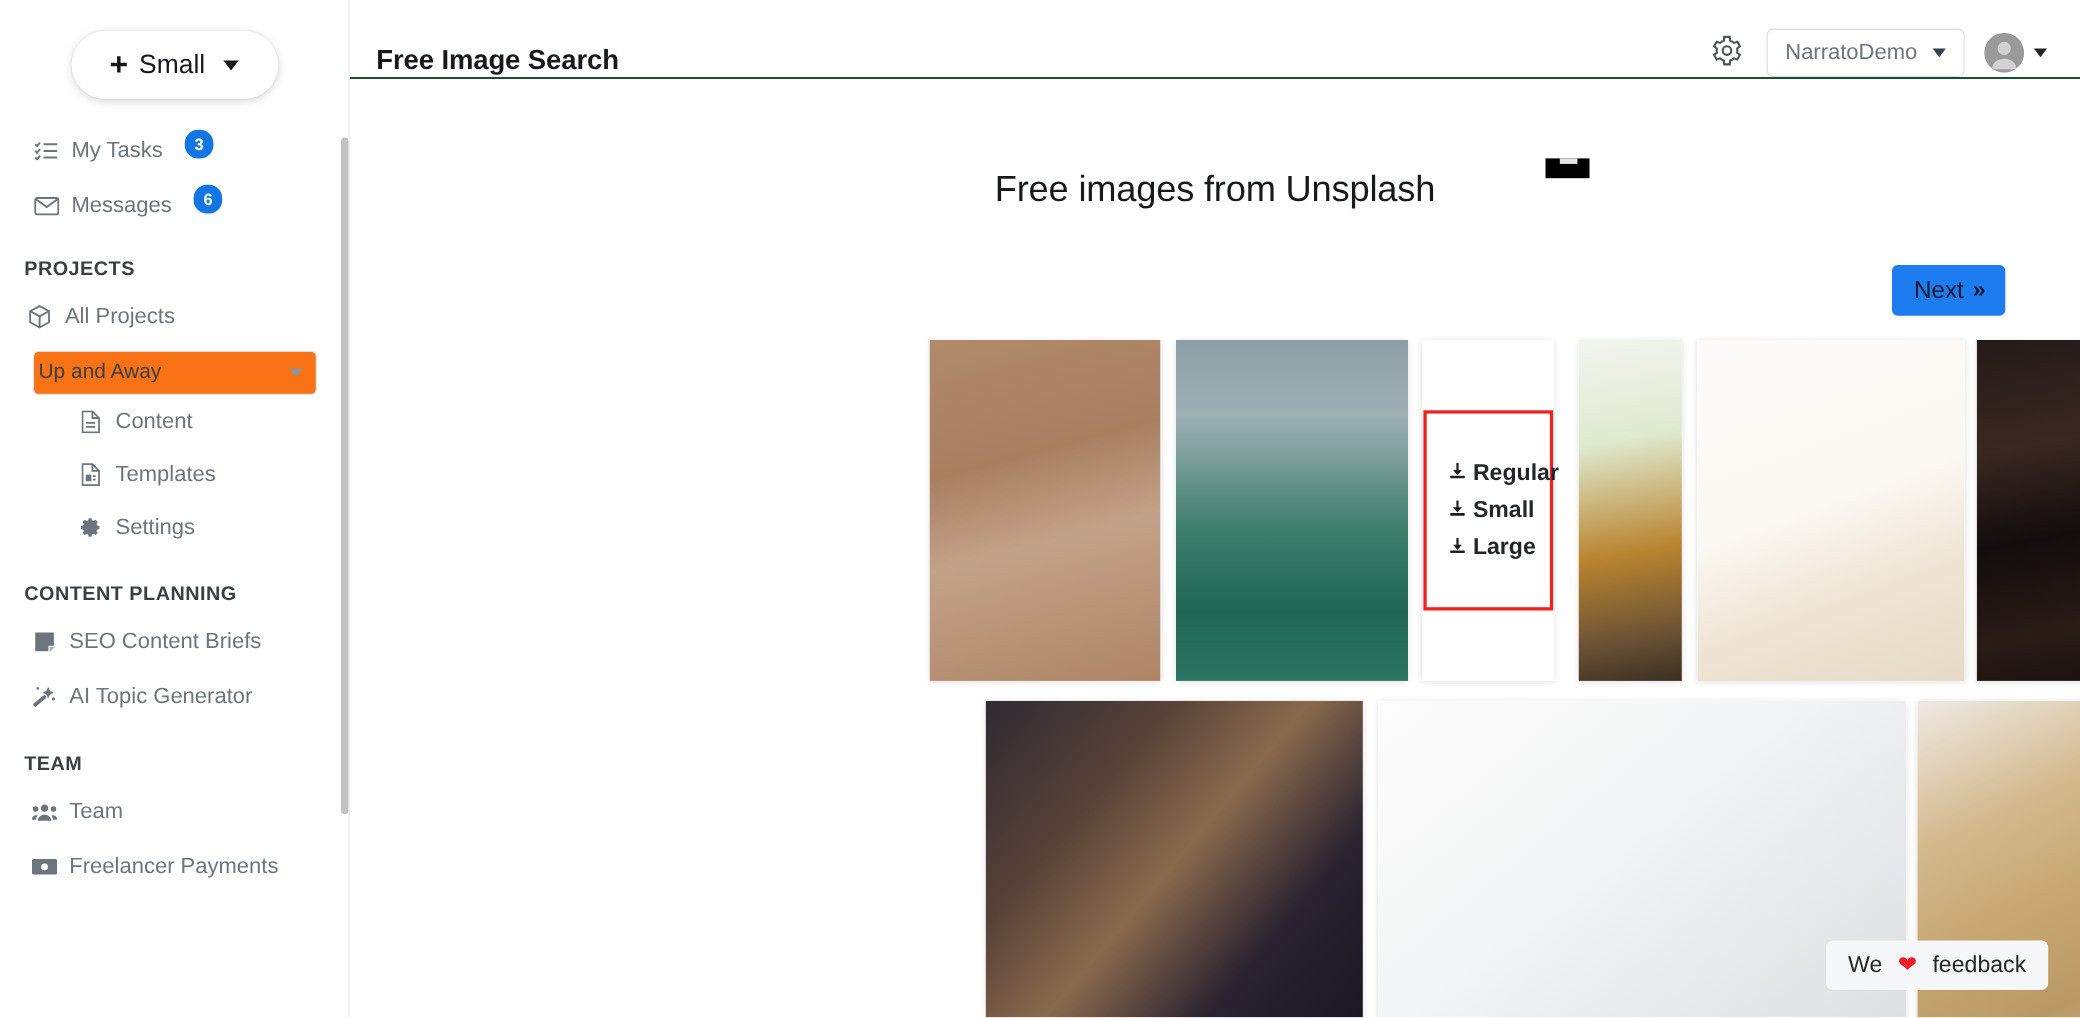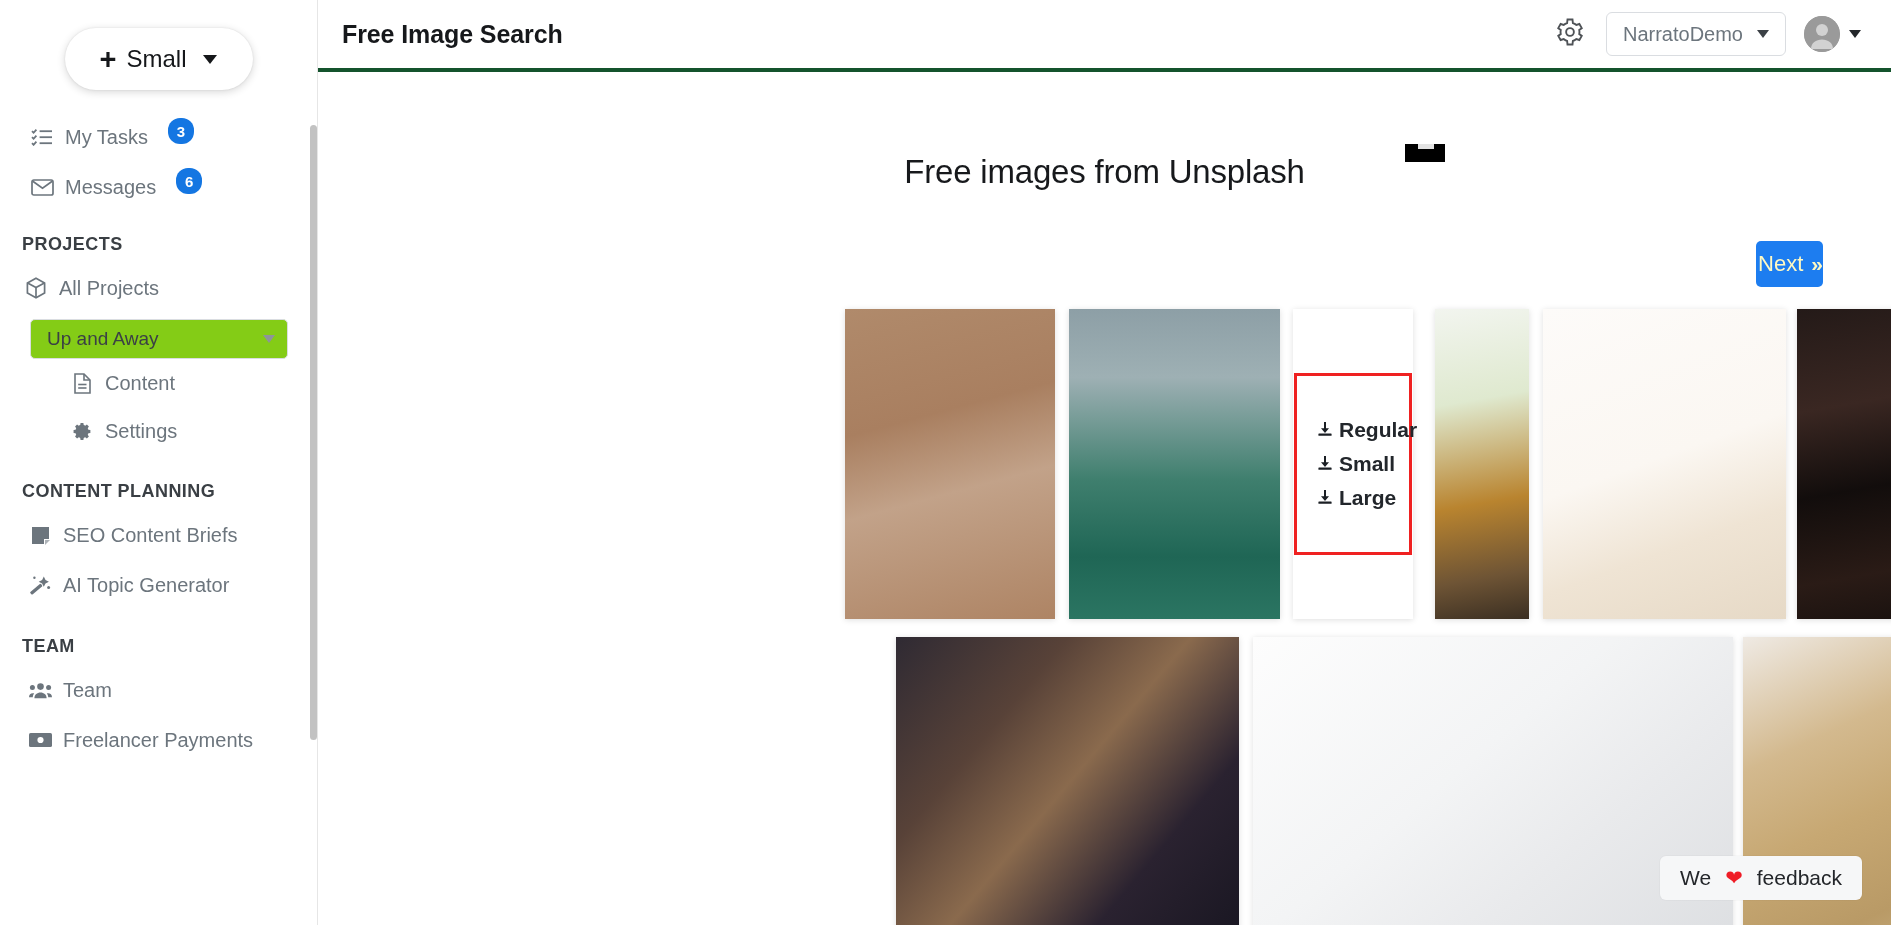--- a/index.html
+++ b/index.html
@@ -61,39 +61,39 @@
     font-size: 18px; letter-spacing: .45px; color:#3a3f44;
     font-weight: 600; padding: 22px 0 8px 22px;
   }
   .nav-sub { padding-left: 50px; }
   .nav-sub .nav-item { padding-left: 20px; font-size: 20px; height: 48px; }
 
   .proj-select-wrap { padding: 6px 30px 0 30px; }
   .proj-select {
     width:258px; height:40px;
     border:1px solid #dadde1; border-radius:5px;
-    background:#84cc16; color:#3b4045; font-size:19px;
+    background:#f97316; color:#3b4045; font-size:19px;
     display:flex; align-items:center; justify-content:space-between;
-    padding: 0 12px 0 16px; cursor:pointer;
+    padding: 0 12px 0 4px; cursor:pointer;
   }
   .sel-caret {
     width:0;height:0;border-left:6px solid transparent;border-right:6px solid transparent;
     border-top:8px solid #8e949a;
   }
   .sb-scroll {
     position:absolute; right:0px; top:125px;
     width:7px; height:615px; border-radius:4px;
     background:#c2c2c2;
   }
 
   
   .main { position:relative; flex:1; height:925px; overflow:hidden; background:#fff; }
   .topbar {
-    height: 72px; border-bottom:4px solid #14532d;
-    display:flex; align-items:center; padding: 0 30px 0 24px;
+    height: 72px; border-bottom:2px solid #14532d;
+    display:flex; align-items:flex-end; padding: 0 30px 0 24px;
     background:#fff;
   }
   .page-title { font-size:25px; font-weight:700; color:#16181b; letter-spacing:-.1px; }
   .topbar-right { margin-left:auto; display:flex; align-items:center; gap:18px; }
   .gear-btn { width:36px;height:36px;display:flex;align-items:center;justify-content:center;cursor:pointer;color:#4e5256; }
   .org-chip {
     border:1px solid #dadde1; border-radius:6px; height:44px;
     display:flex; align-items:center; gap:14px; padding:0 16px;
     font-size:20px; color:#6c757d; cursor:pointer; background:#fff;
   }
@@ -111,22 +111,22 @@
     content:""; position:absolute; left:13px; top:0; width:16px; height:5px; background:#e3e3e3;
   }
 
   .section-title {
     text-align:center; font-size:33px; color:#17191c; font-weight:400;
     padding-top: 54px; letter-spacing:-.2px;
   }
 
   .next-row { display:flex; justify-content:flex-end; padding: 22px 68px 0 0; }
   .next-btn {
-    background:#1d7df0; color:#fef9c3; border:none; border-radius:5px;
-    height:46px; padding:0 2px; font-size:22px; cursor:pointer;
+    background:#1d7df0; color:#0f172a; border:none; border-radius:5px;
+    height:46px; padding:0 20px; font-size:22px; cursor:pointer;
     display:flex; align-items:center; gap:8px;
     font-family:"Liberation Sans", sans-serif;
   }
   .next-btn .chev { font-size:21px; font-weight:700; letter-spacing:-2px; }
 
   
   .gallery { position:relative; margin-top: 22px; padding: 0 0 0 0; }
   .grid-row { position:relative; display:flex; align-items:flex-start; }
   .card { position:relative; background:#fff; box-shadow:0 1px 6px rgba(0,0,0,.13); overflow:hidden; cursor:pointer; }
   .card img, .card .ph { display:block; width:100%; height:100%; }
@@ -237,20 +237,32 @@
       <div class="nav-item">
         <span class="ic">
           <svg width="17" height="21" viewBox="0 0 17 21" fill="none" stroke="currentColor" stroke-width="1.6">
             <path d="M1 1h9l6 6v13H1z"></path>
               <path d="M10 1v6h6"></path>
               <line x1="4.2" y1="11.5" x2="12.5" y2="11.5"></line>
               <line x1="4.2" y1="15" x2="12.5" y2="15"></line>
           </svg>
         </span>
         <span>Content</span>
+      </div>
+      <div class="nav-item">
+        <span class="ic">
+          <svg width="17" height="21" viewBox="0 0 17 21" fill="none" stroke="currentColor" stroke-width="1.6">
+            <path d="M1 1h9l6 6v13H1z"></path>
+              <path d="M10 1v6h6"></path>
+              <rect x="4" y="10.5" width="5" height="6" fill="currentColor" stroke="none"></rect>
+            <line x1="10.5" y1="11.8" x2="13" y2="11.8"></line>
+              <line x1="10.5" y1="15" x2="13" y2="15"></line>
+          </svg>
+        </span>
+        <span>Templates</span>
       </div>
       <div class="nav-item">
         <span class="ic">
           <svg width="21" height="21" viewBox="0 0 24 24" fill="currentColor">
             <path d="M12 8.2a3.8 3.8 0 100 7.6 3.8 3.8 0 000-7.6zm0 5.9a2.1 2.1 0 110-4.2 2.1 2.1 0 010 4.2z"></path>
             <path d="M21 13.6v-3.2l-2.3-.4a7 7 0 00-.7-1.7l1.3-1.9-2.3-2.3-1.9 1.3a7 7 0 00-1.7-.7L13 2.4H9.8l-.4 2.3a7 7 0 00-1.7.7L5.8 4.1 3.5 6.4l1.3 1.9a7 7 0 00-.7 1.7l-2.3.4v3.2l2.3.4c.16.6.4 1.17.7 1.7l-1.3 1.9 2.3 2.3 1.9-1.3c.53.3 1.1.54 1.7.7l.4 2.3H13l.4-2.3a7 7 0 001.7-.7l1.9 1.3 2.3-2.3-1.3-1.9c.3-.53.54-1.1.7-1.7l2.3-.4z"></path>
           </svg>
         </span>
         <span>Settings</span>
       </div>

